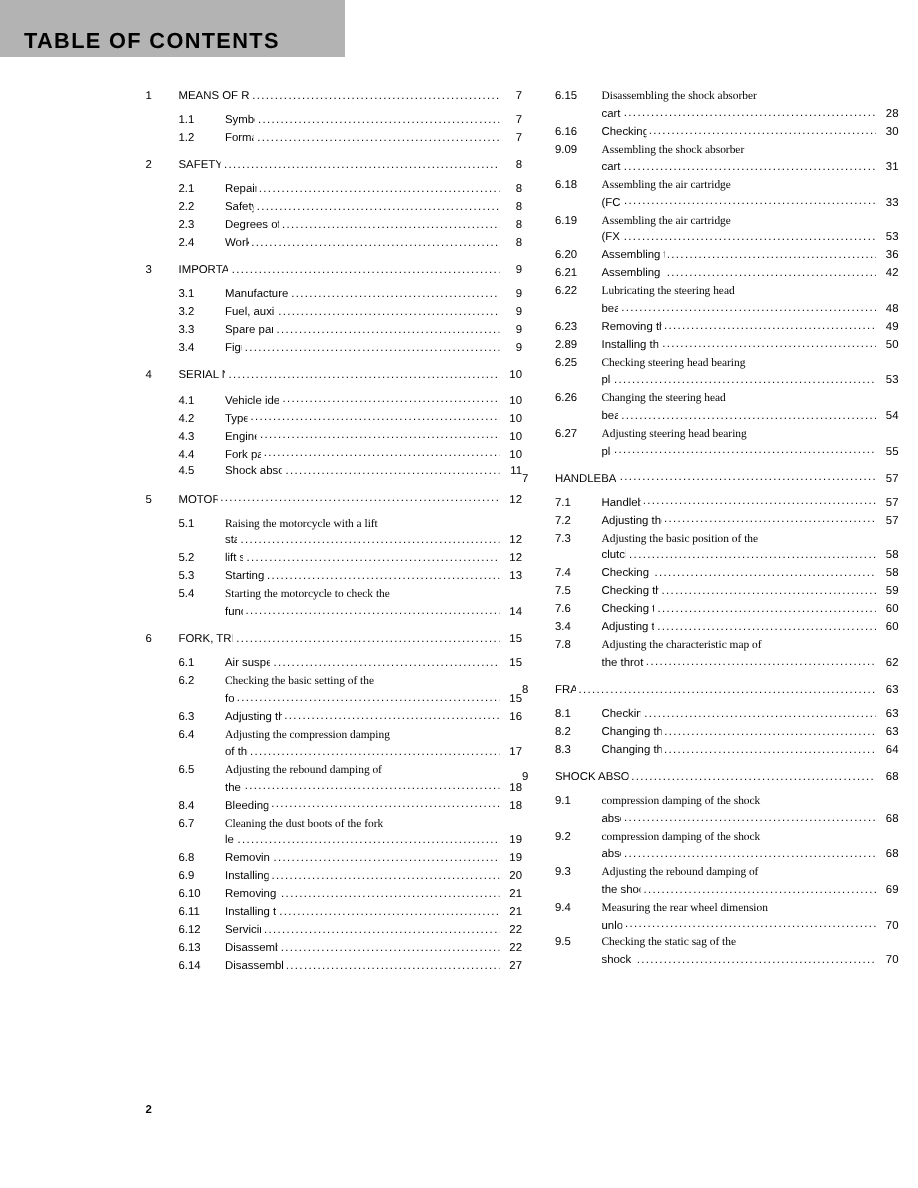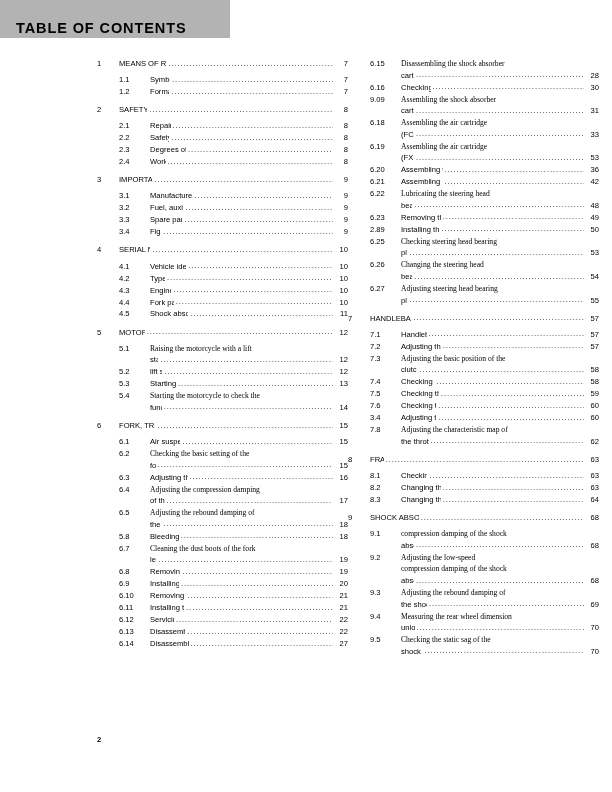--- a/index.html
+++ b/index.html
@@ -447,21 +447,21 @@
             <span class="txt">Adjusting the rebound damping of</span>
           </span>
           <span class="line">
             <span class="txt">the fork</span>
             <span class="dots"></span>
             <span class="page">18</span>
           </span>
         </span>
       </div>
       <div class="entry section">
-        <span class="num">5.8</span>
+        <span class="num">8.4</span>
         <span class="body">
           <span class="line">
             <span class="txt">Bleeding the fork legs</span>
             <span class="dots"></span>
             <span class="page">18</span>
           </span>
         </span>
       </div>
       <div class="entry section">
         <span class="num">6.7</span>
@@ -858,23 +858,20 @@
             <span class="txt">absorber</span>
             <span class="dots"></span>
             <span class="page">68</span>
           </span>
         </span>
       </div>
       <div class="entry section">
         <span class="num">9.2</span>
         <span class="body">
           <span class="line plain">
-            <span class="txt">Adjusting the low-speed</span>
-          </span>
-          <span class="line plain">
             <span class="txt">compression damping of the shock</span>
           </span>
           <span class="line">
             <span class="txt">absorber</span>
             <span class="dots"></span>
             <span class="page">68</span>
           </span>
         </span>
       </div>
       <div class="entry section">

